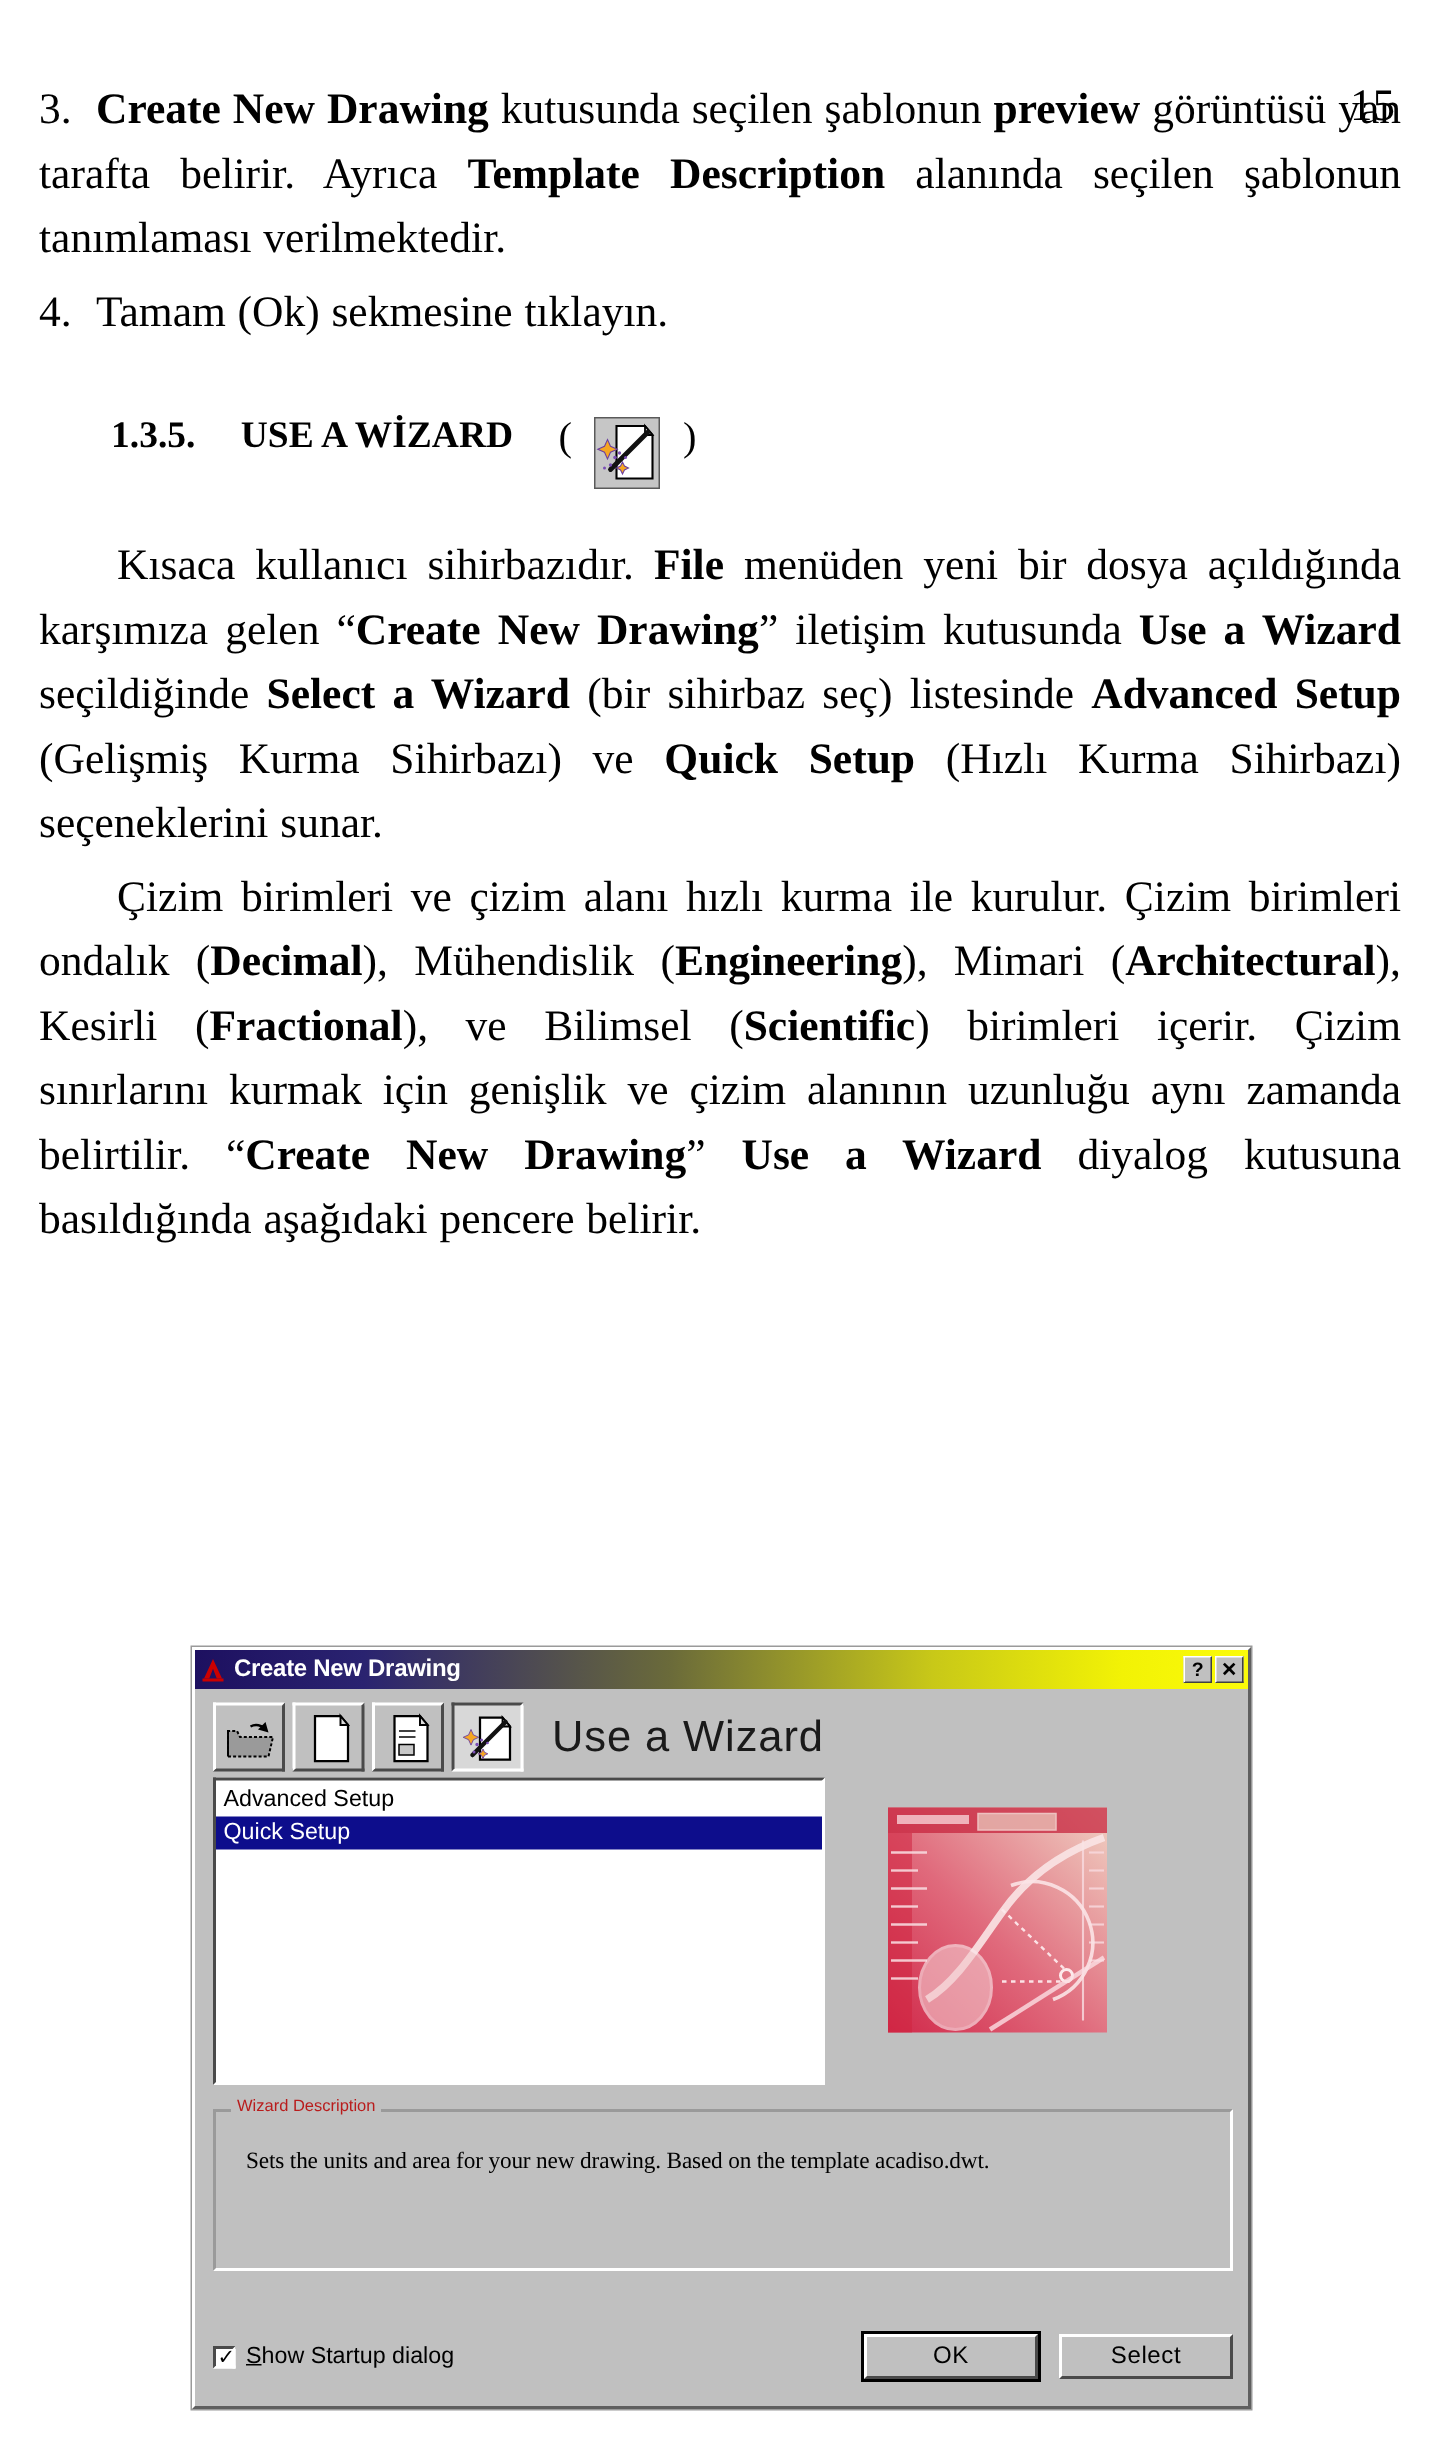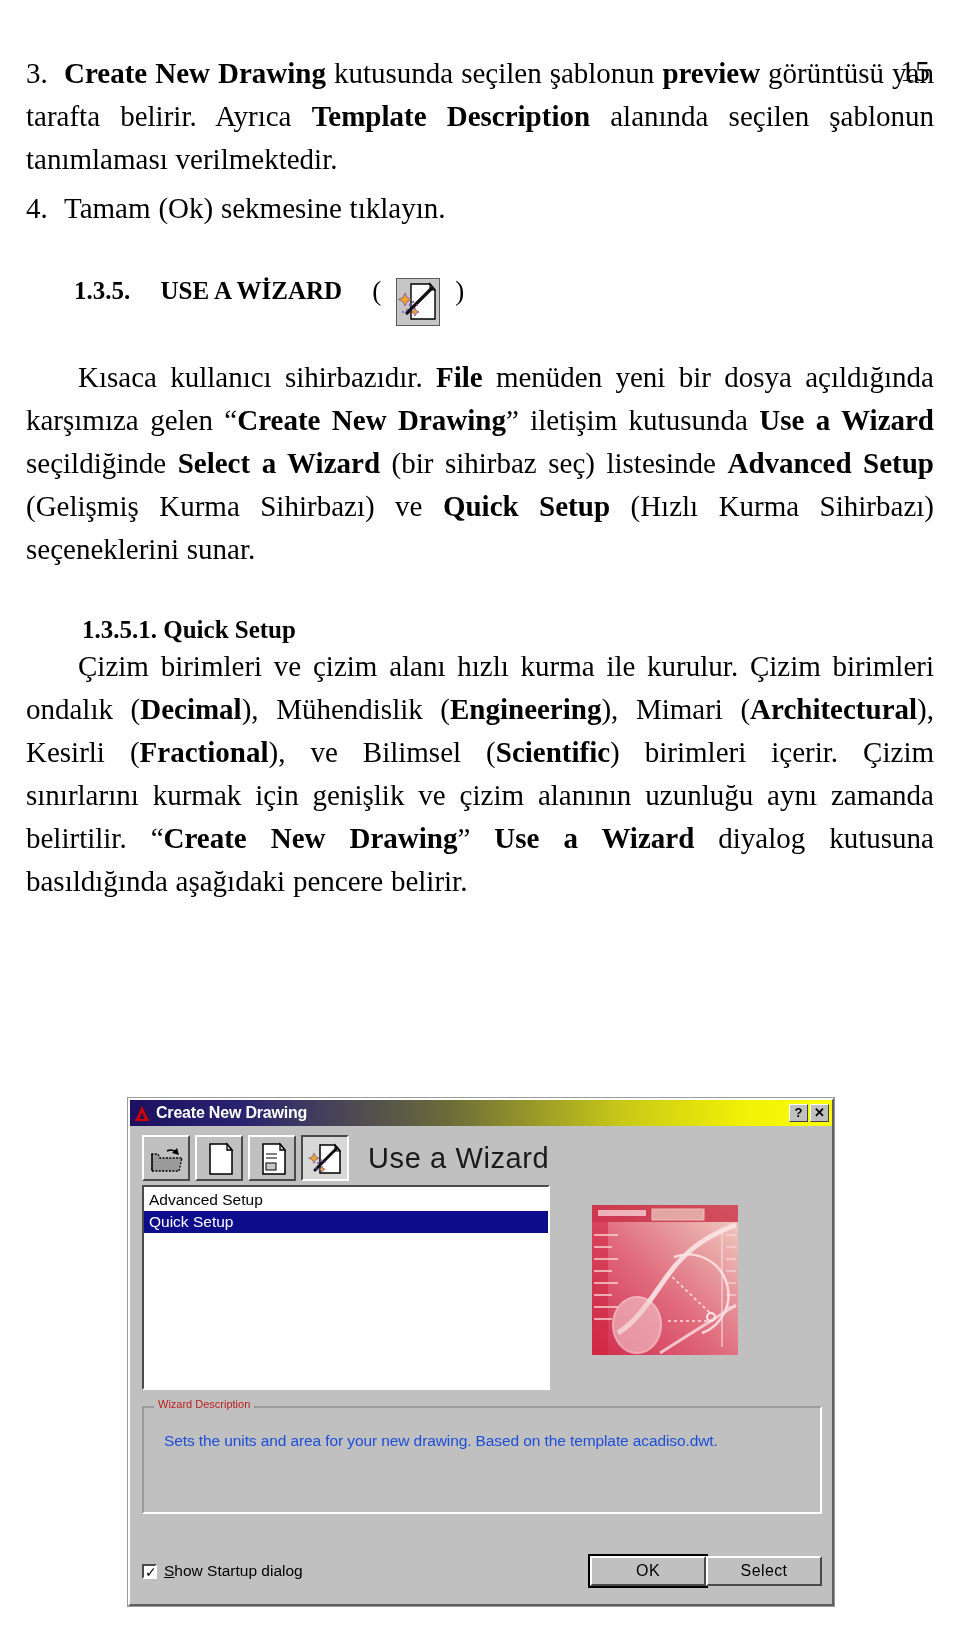--- a/index.html
+++ b/index.html
@@ -257,23 +257,23 @@
     position: absolute;
     top: -10px;
     left: 10px;
     background: #c0c0c0;
     padding: 0 4px;
     font-family: "Liberation Sans", sans-serif;
     font-size: 11px;
     color: #b91c1c;
   }
   .groupbox-text {
-    font-family: Liberation Sans, sans-serif;
+    font-family: Liberation Serif, serif;
     font-size: 15.5px;
-    color: #1d4ed8;
+    color: #000000;
     margin: 12px 0 0 12px;
     letter-spacing: -0.1px;
   }
 
   .footer-row {
     display: flex;
     align-items: center;
     margin-top: 42px;
     padding-bottom: 8px;
   }
@@ -294,21 +294,21 @@
     position: relative;
     flex: 0 0 15px;
   }
   .checkbox .tick {
     position: absolute; left: 1px; top: -1px;
     font-size: 14px; line-height: 14px; color: #000;
     font-family: "DejaVu Sans", sans-serif;
   }
   .cb-label .acc { text-decoration: underline; }
 
-  .buttons-right { margin-left: auto; display: flex; gap: 0; }
+  .buttons-right { margin-left: auto; display: flex; gap: 14px; }
   .dlg-btn {
     width: 116px; height: 30px;
     background: #c0c0c0;
     border-top: 2px solid #ffffff;
     border-left: 2px solid #ffffff;
     border-right: 2px solid #4a4a4a;
     border-bottom: 2px solid #4a4a4a;
     font-family: "Liberation Sans", sans-serif;
     font-size: 16px;
     color: #000;
@@ -356,24 +356,20 @@
           </g>
         </svg>
       </span>
       <span class="paren">)</span>
     </div>
 
     <p class="para para-indent" style="margin-top:30px">
       <span>Kısaca kullanıcı sihirbazıdır. </span><b>File</b><span> menüden yeni bir dosya açıldığında karşımıza gelen “</span><b>Create New Drawing</b><span>” iletişim kutusunda </span><b>Use a Wizard</b><span> seçildiğinde </span><b>Select a Wizard</b><span> (bir sihirbaz seç) listesinde </span><b>Advanced Setup</b><span> (Gelişmiş Kurma Sihirbazı) ve </span><b>Quick Setup</b><span> (Hızlı Kurma Sihirbazı) seçeneklerini sunar.</span>
     </p>
 
-    <div class="subheading">
-      <span>1.3.5.1.</span>
-      <span>Quick Setup</span>
-    </div>
 
     <p class="para para-indent para-quick">
       <span>Çizim birimleri ve çizim alanı hızlı kurma ile kurulur. Çizim birimleri ondalık (</span><b>Decimal</b><span>), Mühendislik (</span><b>Engineering</b><span>), Mimari (</span><b>Architectural</b><span>), Kesirli (</span><b>Fractional</b><span>), ve Bilimsel (</span><b>Scientific</b><span>) birimleri içerir. Çizim sınırlarını kurmak için genişlik ve çizim alanının uzunluğu aynı zamanda belirtilir. “</span><b>Create New Drawing</b><span>” </span><b>Use a Wizard</b><span> diyalog kutusuna basıldığında aşağıdaki pencere belirir.</span>
     </p>
 
   </div>
 
   <div class="figure-wrap">
     <div class="dialog">
 

